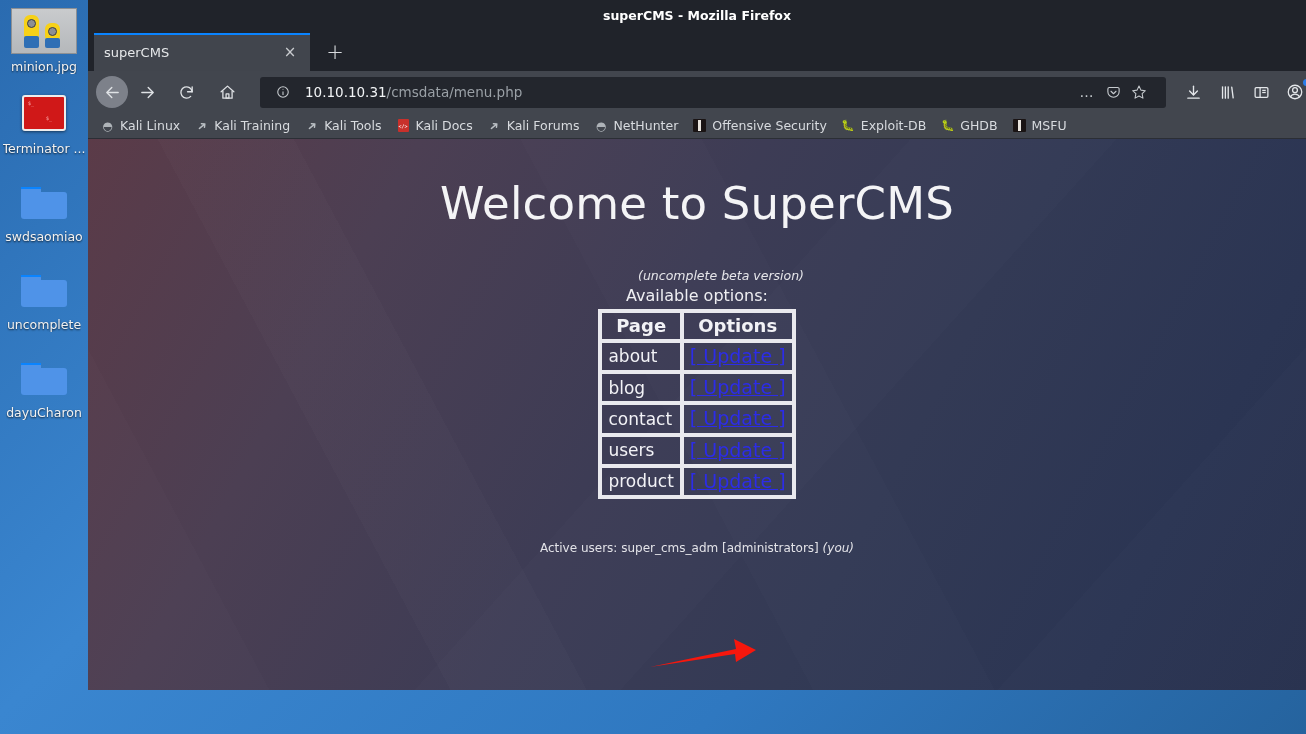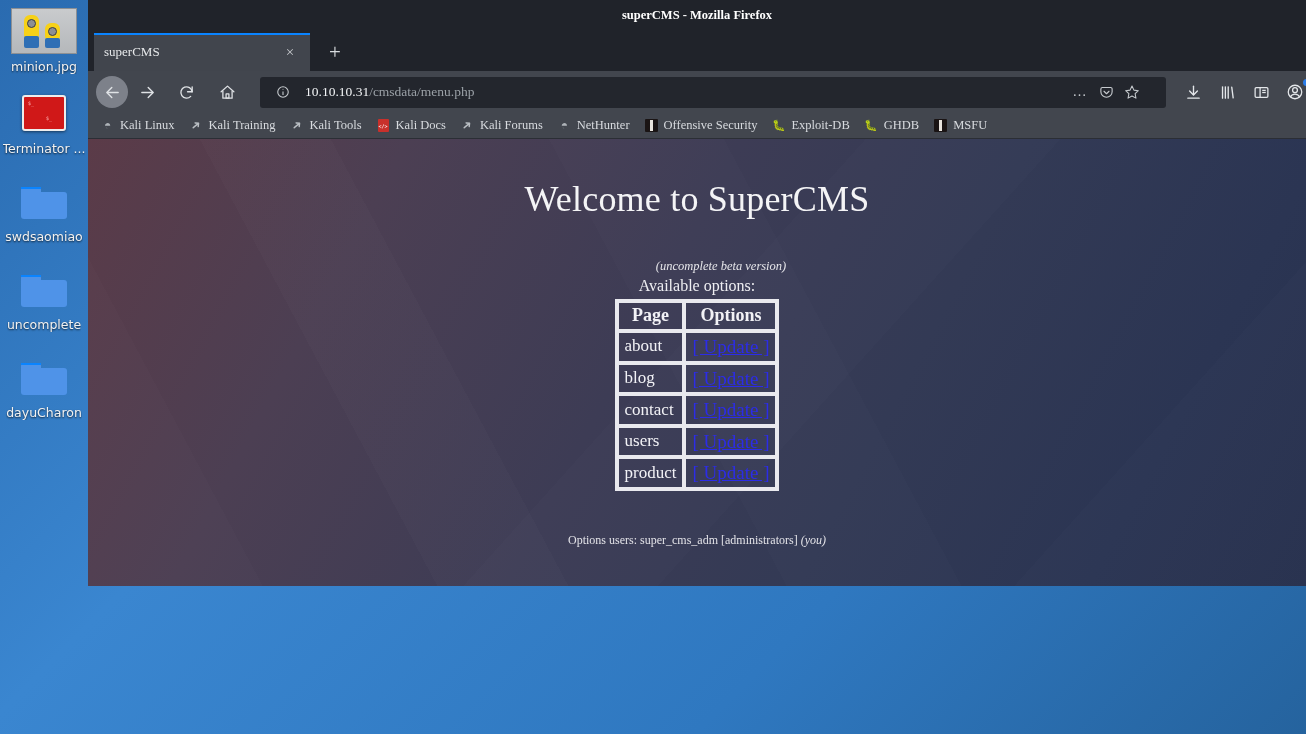--- a/index.html
+++ b/index.html
@@ -62,23 +62,23 @@
     position: absolute; left: 3px; top: 4px; width: 20px; height: 7px;
     background: #4f93e8; border-radius: 3px 3px 0 0;
   }
   .thumb-folder .body {
     position: absolute; left: 3px; top: 9px; width: 46px; height: 27px;
     background: #4f93e8; border-radius: 2px 3px 3px 3px;
   }
 
   
   #window {
-    position: absolute; left: 88px; top: 0; width: 1218px; height: 586px;
+    position: absolute; left: 88px; top: 0; width: 1218px; height: 690px;
     background: #f97316;
-    display: flex; flex-direction: column; font-family: Liberation Serif, serif;
+    display: flex; flex-direction: column;
   }
   #titlebar {
     height: 30px; background: #20232a; color: #ffffff;
     display: flex; align-items: center; justify-content: center;
     font-size: 12.5px; font-weight: bold; flex: 0 0 30px;
   }
   #tabstrip {
     height: 41px; background: #20232a; flex: 0 0 41px;
     display: flex; align-items: flex-end; padding-left: 6px;
   }
@@ -109,21 +109,21 @@
   .navbtn {
     width: 32px; height: 32px; border-radius: 50%;
     display: flex; align-items: center; justify-content: center;
     color: #dfe2e5; margin-right: 3px;
   }
   .navbtn.active-bg { background: #7d818a; }
   .navbtn svg { display: block; }
   #urlbar {
     flex: 1; height: 31px; margin: 0 10px 0 14px;
     background: #23262d; border-radius: 3px;
-    display: flex; align-items: center; padding: 0 21px 0 10px;
+    display: flex; align-items: center; padding: 0 14px 0 10px;
     overflow: hidden;
   }
   #url-text {
     flex: 1; font-size: 13.5px; color: #9aa0a6; white-space: nowrap;
     overflow: hidden; margin-left: 9px;
   }
   #url-text b { color: #f2f4f6; font-weight: normal; }
   .urlicon {
     width: 26px; height: 26px; display: flex; align-items: center;
     justify-content: center; color: #c6cace; flex: 0 0 26px;
@@ -175,21 +175,21 @@
   }
   #content::after {
     content: ""; position: absolute; inset: 0;
     background:
       linear-gradient(62deg, rgba(255,255,255,.012) 0 12%, transparent 12% 24%, rgba(255,255,255,.015) 24% 33%, transparent 33% 48%, rgba(255,255,255,.01) 48% 60%, transparent 60%),
       linear-gradient(-48deg, rgba(255,255,255,.012) 0 18%, transparent 18% 40%, rgba(255,255,255,.012) 40% 52%, transparent 52%);
     pointer-events: none;
   }
   #page { position: relative; z-index: 2; text-align: center; padding-top: 42px; }
   h1#page-title {
-    color: #f4f4f6; font-size: 36px; font-weight: normal;
+    color: #f4f4f6; font-size: 45px; font-weight: normal;
     letter-spacing: .2px; line-height: 1;
   }
   #beta {
     color: #e6e6ea; font-size: 12.5px; font-style: italic; margin-top: 42px; padding-left: 48px;
   }
   #avail {
     color: #eeeef2; font-size: 16px; margin-top: 3px; text-align: center;
   }
   table#options-table {
     margin: 4px auto 0; border-collapse: separate; border-spacing: 0;
@@ -465,21 +465,21 @@
             <td><a href="#">[ Update ]</a></td>
           </tr>
           <tr>
             <td>product</td>
             <td><a href="#">[ Update ]</a></td>
           </tr>
         </tbody>
       </table>
 
 
-      <div id="footer-users"><span>Options users: super_cms_adm [administrators] </span><i>(you)</i></div>
+      <div id="footer-users"><span>Active users: super_cms_adm [administrators] </span><i>(you)</i></div>
 
     </div>
 
     <svg id="arrow" width="110" height="45" viewBox="0 0 110 45">
       <path d="M2 36 L88 18 L86 8 L108 19 L88 31 L87 23 Z" fill="#f7170d"></path>
     </svg>
   </div>
 
 </div>
 

